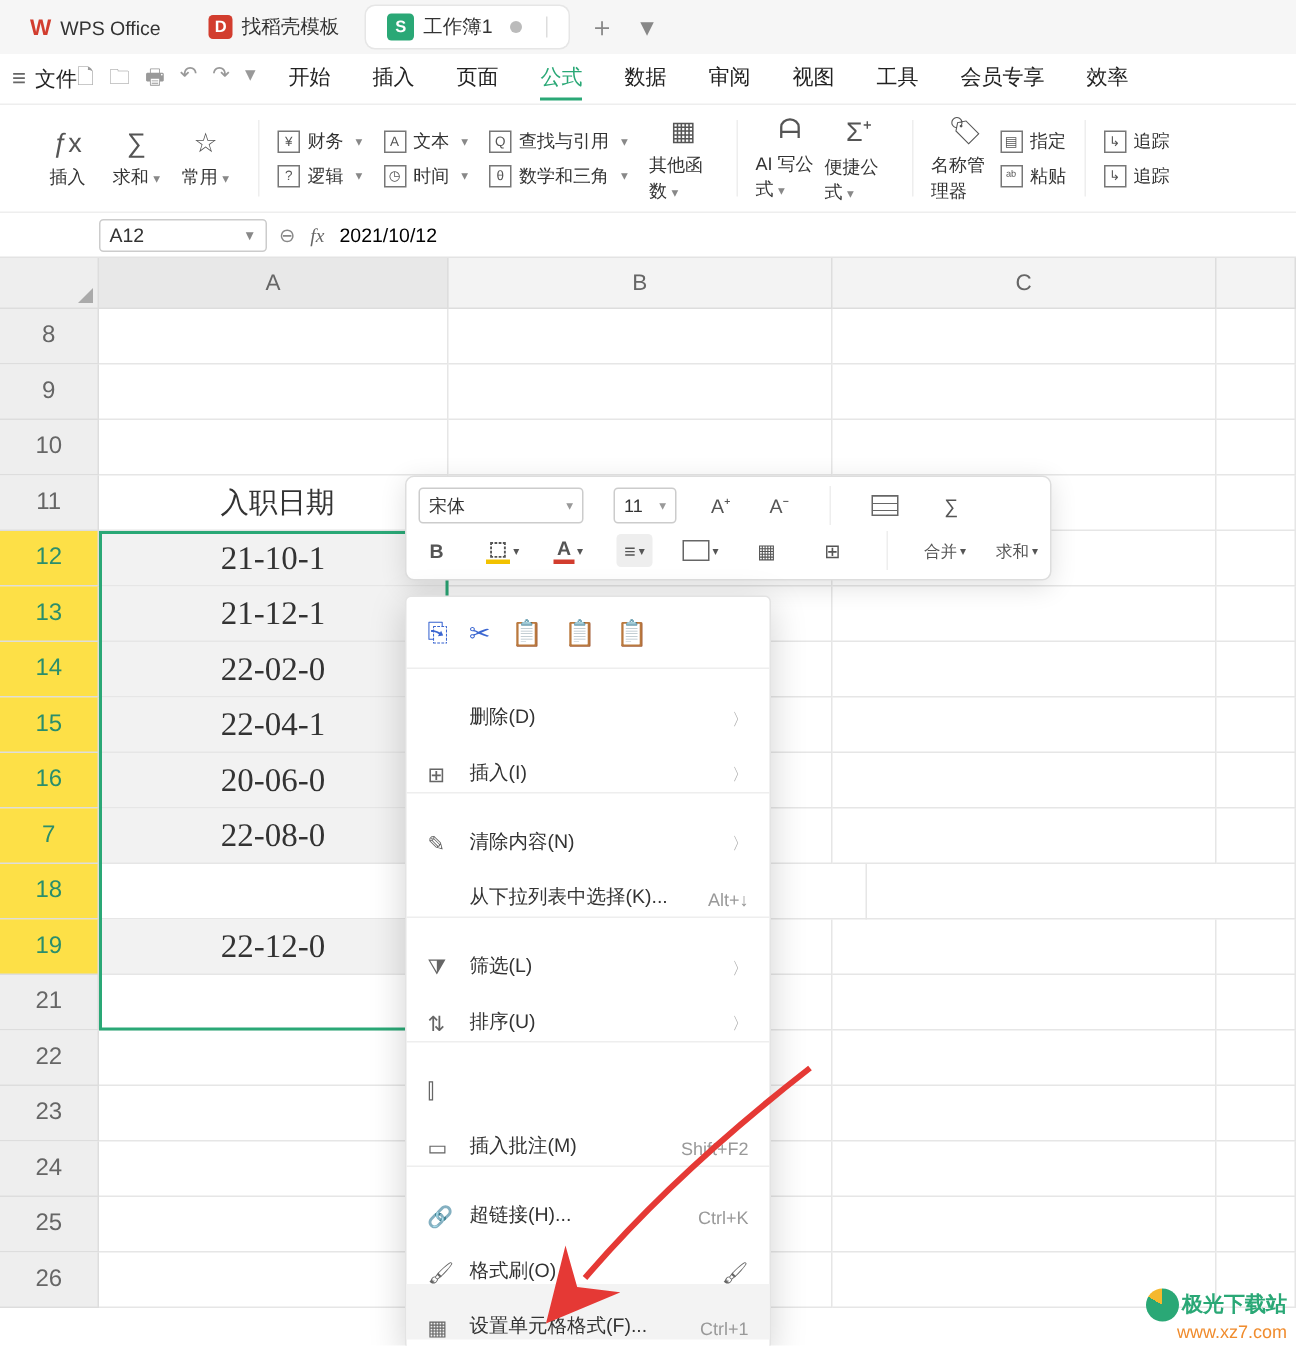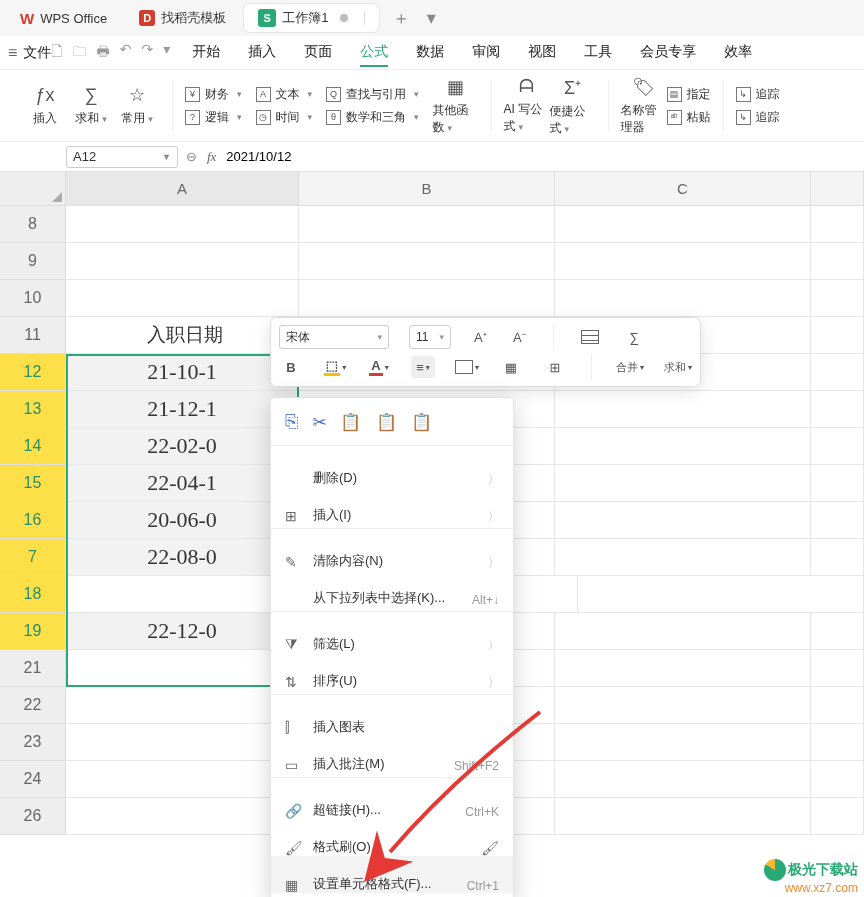--- a/index.html
+++ b/index.html
@@ -378,20 +378,27 @@
         <div class="cell D"></div>
       </div>
       <div class="row">
         <div class="rh">24</div>
         <div class="cell A"></div>
         <div class="cell B"></div>
         <div class="cell C"></div>
         <div class="cell D"></div>
       </div>
       <div class="row">
+        <div class="rh">25</div>
+        <div class="cell A"></div>
+        <div class="cell B"></div>
+        <div class="cell C"></div>
+        <div class="cell D"></div>
+      </div>
+      <div class="row">
         <div class="rh">26</div>
         <div class="cell A"></div>
         <div class="cell B"></div>
         <div class="cell C"></div>
         <div class="cell D"></div>
       </div>
     </div>
 
   <div class="selbox" id="selbox" style="top: 182px; height: 333px;">
       <div class="handle"></div>
@@ -492,21 +499,20 @@
         <span class="ar">〉</span>
       </div>
     <div class="cxi">
         <span class="ic">⇅</span>
         <span class="lab">排序(U)</span>
         <span class="ar">〉</span>
       </div>
     <div class="csep"></div>
     <div class="cxi">
         <span class="ic">⫿</span>
-        <span class="lab">插入图表</span>
       </div>
     <div class="cxi">
         <span class="ic">▭</span>
         <span class="lab">插入批注(M)</span>
         <span class="hk">Shift+F2</span>
       </div>
     <div class="csep"></div>
     <div class="cxi">
         <span class="ic">🔗</span>
         <span class="lab">超链接(H)...</span>

